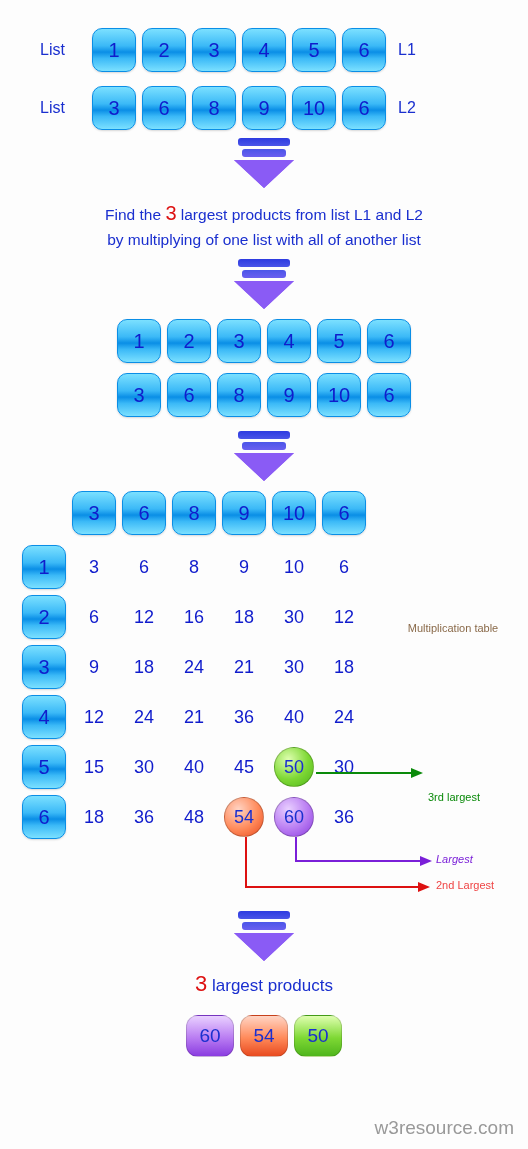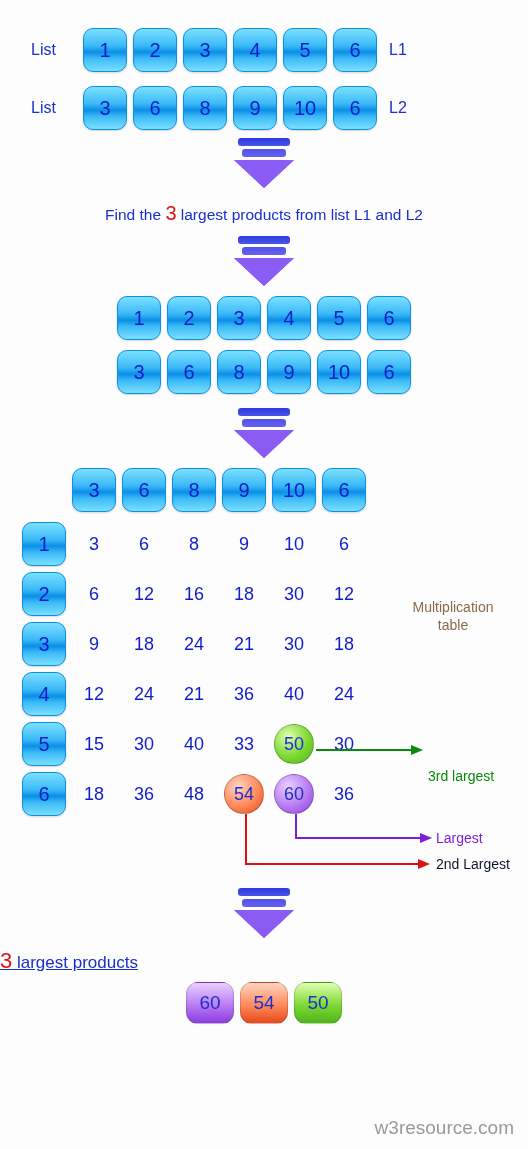--- a/index.html
+++ b/index.html
@@ -5,21 +5,21 @@
   * { box-sizing: border-box; margin: 0; padding: 0; }
   body {
     background: #fdfdfd;
     font-family: Arial, Helvetica, sans-serif;
     width: 528px;
     height: 1149px;
     position: relative;
     padding: 20px 0 0 0;
   }
   .row { display: flex; align-items: center; justify-content: center; gap: 6px; margin: 8px 0; }
-  .row.left { justify-content: flex-start; padding-left: 31px; }
+  .row.left { justify-content: flex-start; padding-left: 40px; }
   .label-left { color: #1a2fcf; font-size: 16px; width: 46px; text-align: left; }
   .label-right { color: #1a2fcf; font-size: 16px; width: 30px; text-align: left; margin-left: 6px; }
   .cell {
     width: 44px; height: 44px;
     background: linear-gradient(to bottom, #7be0ff 0%, #3bb9f7 40%, #0a8ee6 55%, #3bb9f7 70%, #7be0ff 100%);
     border: 1px solid #0a8ee6;
     border-radius: 10px;
     display: flex; align-items: center; justify-content: center;
     color: #101ccc; font-size: 20px; font-weight: 400;
     box-shadow: 0 1px 2px rgba(0,0,0,0.15);
@@ -33,42 +33,42 @@
     border-right:30px solid transparent;
     border-top:28px solid #8a5bf5;
     filter: drop-shadow(0 0 0 #8a5bf5);
   }
   .arrow-col { display:flex; flex-direction:column; align-items:center; }
   .caption {
     text-align: center; color: #1a2fcf; font-size: 15.5px; line-height: 1.5;
     margin: 8px auto 8px; max-width: 440px;
   }
   .caption .em, .em { color: #d11; font-size: 20px; }
-  .caption2 { text-align:left; color:#1a2fcf; font-size:17px; margin: 10px 0 8px; text-decoration: underline; }
+  .caption2 { text-align:center; color:#1a2fcf; font-size:17px; margin: 10px 0 18px; }
   .caption2 .em { color:#d11; font-size:22px; }
   .mul-area { position: relative; width: 528px; height: 360px; }
   .mul-header { position:absolute; top:0; left:72px; display:flex; gap:6px; }
   .mul-side { position:absolute; top:54px; left:22px; display:flex; flex-direction:column; gap:6px; }
   .grid { position:absolute; top:54px; left:72px; }
   .grid-row { display:flex; gap:6px; height:44px; align-items:center; margin-bottom:6px; }
   .gcell { width:44px; text-align:center; color:#101ccc; font-size:18px; }
   .circ {
     width:40px; height:40px; border-radius:50%;
     display:inline-flex; align-items:center; justify-content:center;
     font-size:18px; color:#1a2fcf;
     margin: 0 auto;
     border:1px solid rgba(0,0,0,0.2);
   }
   .circ-green { background: radial-gradient(circle at 35% 30%, #dfffb0, #7ed834 55%, #4fb51c); }
   .circ-red   { background: radial-gradient(circle at 35% 30%, #ffd4c4, #ff8a5a 55%, #e84a1f); }
   .circ-purple{ background: radial-gradient(circle at 35% 30%, #e9d0ff, #b97cf2 55%, #8a3ce0); }
-  .ann { position:absolute; font-size:14px; }
+  .ann { position:absolute; font-size:11px; }
   .ann-green { color:#0a8a0a;margin-top:32px; }
   .ann-purple{ color:#7a1fd8; }
-  .ann-red   { color:#0f172a; }
+  .ann-red   { color:#ef4444; }
   .ann-brown { color:#8a6a4a; text-align:center; line-height:1.3; }
   .result-row { display:flex; justify-content:center; gap:6px; margin-top:6px; }
   .pill {
     width:48px; height:42px; border-radius:12px;
     display:flex; align-items:center; justify-content:center;
     font-size:19px; color:#1a2fcf;
     border:1px solid rgba(0,0,0,0.15);
   }
   .pill-purple{ background: linear-gradient(to bottom,#e9d0ff,#b97cf2 55%,#8a3ce0); }
   .pill-red   { background: linear-gradient(to bottom,#ffd4c4,#ff8a5a 55%,#e84a1f); }
@@ -108,20 +108,21 @@
 <div class="arrow-wrap">
   <div class="arrow-col">
     <div class="line1"></div>
       <div class="line2"></div>
       <div class="tri"></div>
   </div>
 </div>
 
 <div class="caption">
   <span>Find the </span><span class="em">3</span><span> largest products from list </span><span>L1</span><span> and </span><span>L2</span><br>
+  <span>by multiplying of one list with all of another list</span>
 </div>
 
 <div class="arrow-wrap">
   <div class="arrow-col">
     <div class="line1"></div>
       <div class="line2"></div>
       <div class="tri"></div>
   </div>
 </div>
 
@@ -202,21 +203,21 @@
         <div class="gcell">24</div>
         <div class="gcell">21</div>
         <div class="gcell">36</div>
         <div class="gcell">40</div>
         <div class="gcell">24</div>
       </div>
       <div class="grid-row">
         <div class="gcell">15</div>
         <div class="gcell">30</div>
         <div class="gcell">40</div>
-        <div class="gcell">33</div>
+        <div class="gcell">45</div>
         <div class="gcell"><span class="circ circ-green">50</span></div>
         <div class="gcell">30</div>
       </div>
       <div class="grid-row">
         <div class="gcell">18</div>
         <div class="gcell">36</div>
         <div class="gcell">48</div>
         <div class="gcell"><span class="circ circ-red">54</span></div>
         <div class="gcell"><span class="circ circ-purple">60</span></div>
         <div class="gcell">36</div>
@@ -230,21 +231,21 @@
   <svg class="connector" style="top:276px; left:316px;" width="110" height="12">
     <line x1="0" y1="6" x2="95" y2="6" stroke="#0a8a0a" stroke-width="2"></line>
     <polygon points="95,1 107,6 95,11" fill="#0a8a0a"></polygon>
   </svg>
   <div class="ann ann-green" style="top:268px; left:428px;">3rd largest</div>
 
   <svg class="connector" style="top:326px; left:296px;" width="140" height="50">
     <path d="M0 20 L0 44 L124 44" fill="none" stroke="#7a1fd8" stroke-width="2"></path>
     <polygon points="124,39 136,44 124,49" fill="#7a1fd8"></polygon>
   </svg>
-  <div class="ann ann-purple" style="top:362px; left:436px;">Largest</div>
+  <div class="ann ann-purple" style="top:362px; left:436px;font-style:italic;">Largest</div>
 
   <svg class="connector" style="top:326px; left:246px;" width="190" height="80">
     <path d="M0 20 L0 70 L172 70" fill="none" stroke="#d11" stroke-width="2"></path>
     <polygon points="172,65 184,70 172,75" fill="#d11"></polygon>
   </svg>
   <div class="ann ann-red" style="top:388px; left:436px;">2nd Largest</div>
 </div>
 
 <div class="arrow-wrap" style="margin-top:60px;">
   <div class="arrow-col">

